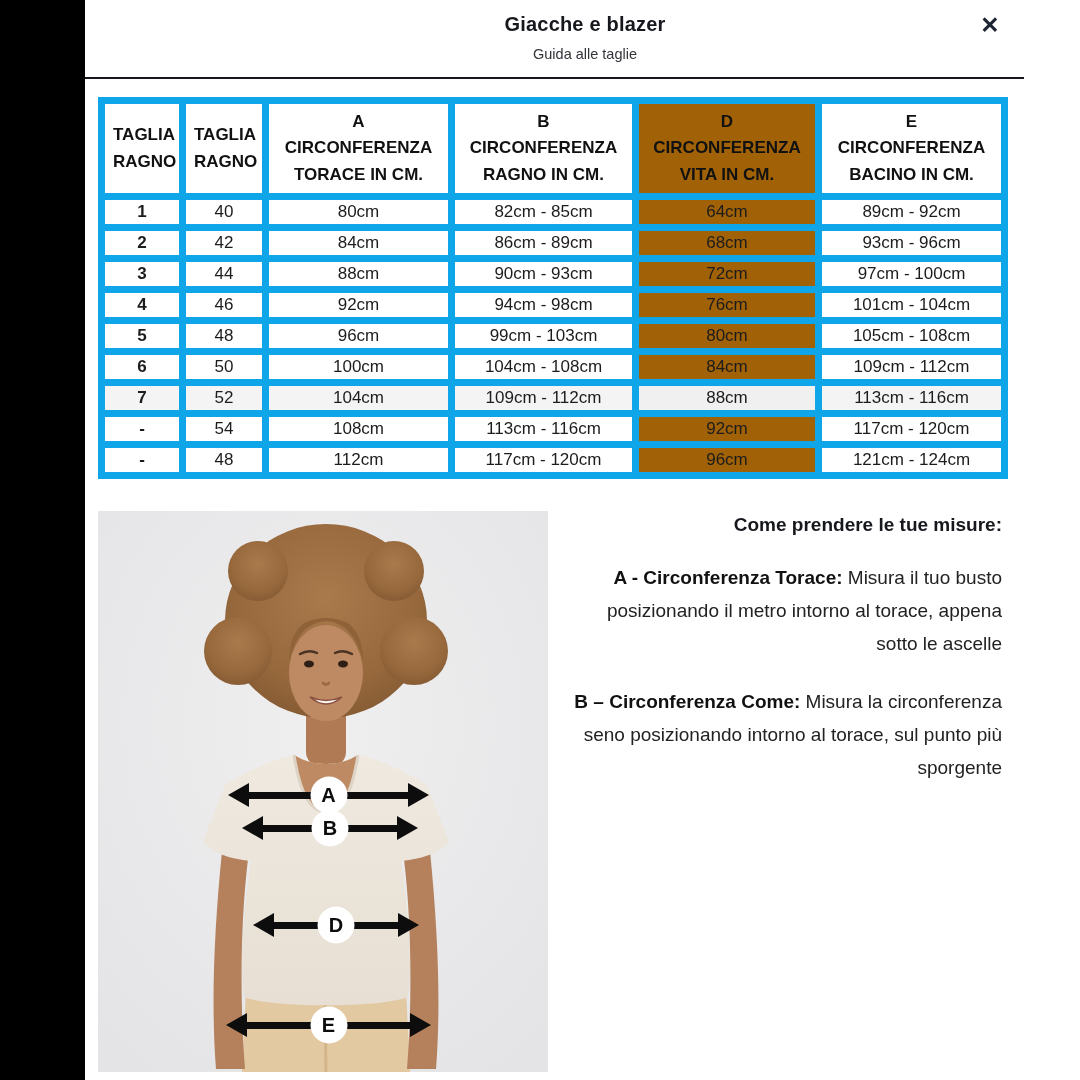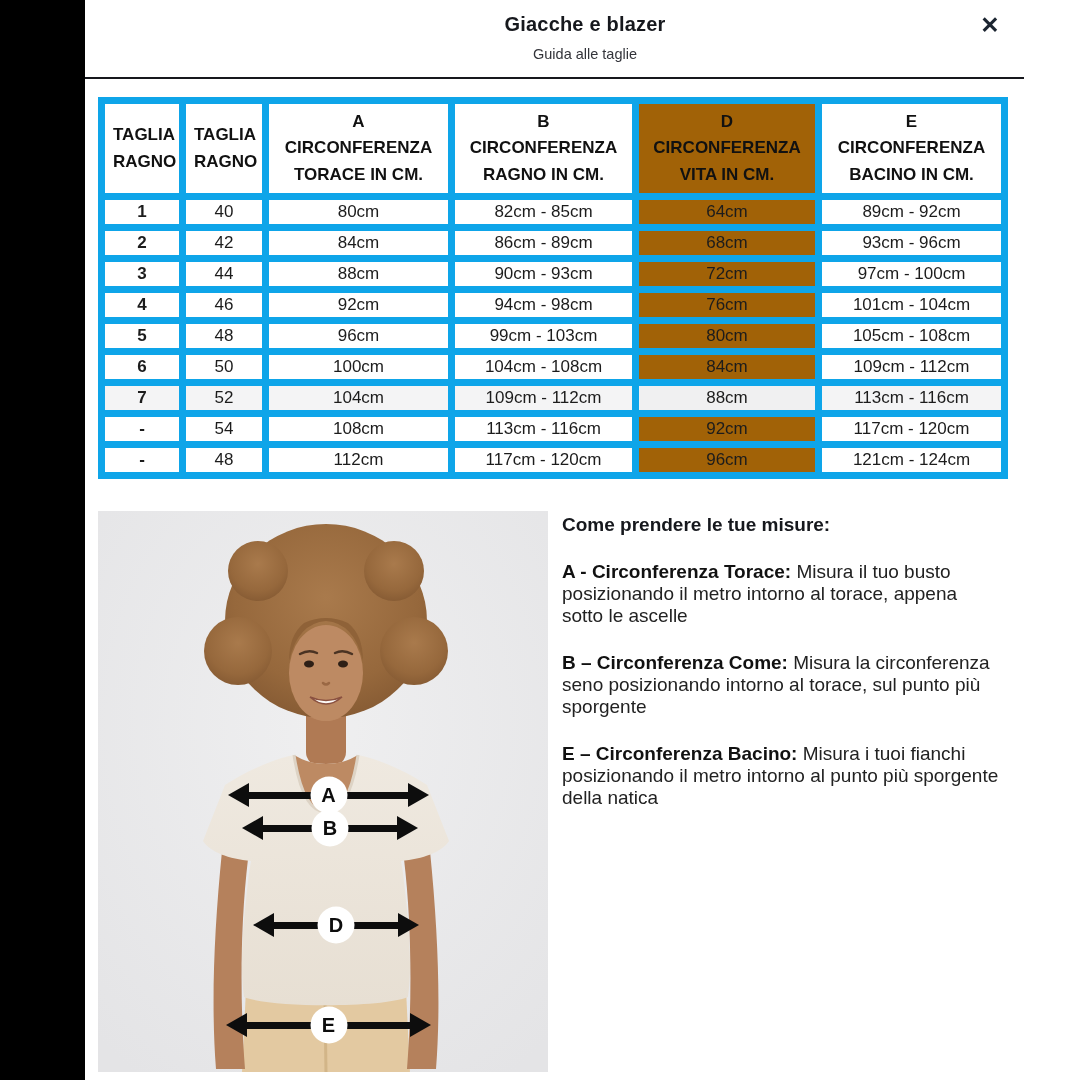--- a/index.html
+++ b/index.html
@@ -40,23 +40,23 @@
   .m-arrow .bar { position:absolute; left:8px; right:8px; top:15px; height:7px; background:#0d0d0d; border-radius:3px; }
   .m-arrow .head-l { position:absolute; left:0; top:6px; width:0; height:0;
     border-top:12px solid transparent; border-bottom:12px solid transparent; border-right:21px solid #0d0d0d; }
   .m-arrow .head-r { position:absolute; right:0; top:6px; width:0; height:0;
     border-top:12px solid transparent; border-bottom:12px solid transparent; border-left:21px solid #0d0d0d; }
   .m-arrow .badge { position:absolute; left:50%; top:50%; transform:translate(-50%,-50%);
     width:37px; height:37px; border-radius:50%; background:#fff; display:flex; align-items:center; justify-content:center;
     font-weight:bold; font-size:20px; color:#0d0d0d; }
 
   
-  .measure-guide { position:absolute; left:477px; top:514px; width:440px; }
+  .measure-guide { position:absolute; left:477px; top:514px; width:440px;text-align:right; }
   .measure-heading { font-size:19px; font-weight:bold; color:#16181d; }
-  .measure-item { margin-top:25px; font-size:19px; line-height:22px; color:#222; }
+  .measure-item { margin-top:25px; font-size:19px; line-height:33px; color:#222; }
   .measure-item strong { color:#111; }
 </style>
 </head>
 <body>
 
 <div class="backdrop-strip"></div>
 
 <div class="modal">
 
   <div class="modal-header">
@@ -250,17 +250,16 @@
       <div class="head-r"></div>
       <div class="badge">E</div>
     </div>
   </div>
 
   <div class="measure-guide">
     <div class="measure-heading">Come prendere le tue misure:</div>
     <div>
         <p class="measure-item"><strong>A - Circonferenza Torace:</strong><span> Misura il tuo busto posizionando il metro intorno al torace, appena sotto le ascelle</span></p>
         <p class="measure-item"><strong>B – Circonferenza Come:</strong><span> Misura la circonferenza seno posizionando intorno al torace, sul punto più sporgente</span></p>
-        <p class="measure-item"><strong>E – Circonferenza Bacino:</strong><span> Misura i tuoi fianchi posizionando il metro intorno al punto più sporgente della natica</span></p>
       </div>
   </div>
 
 </div>
 
 </body></html>

